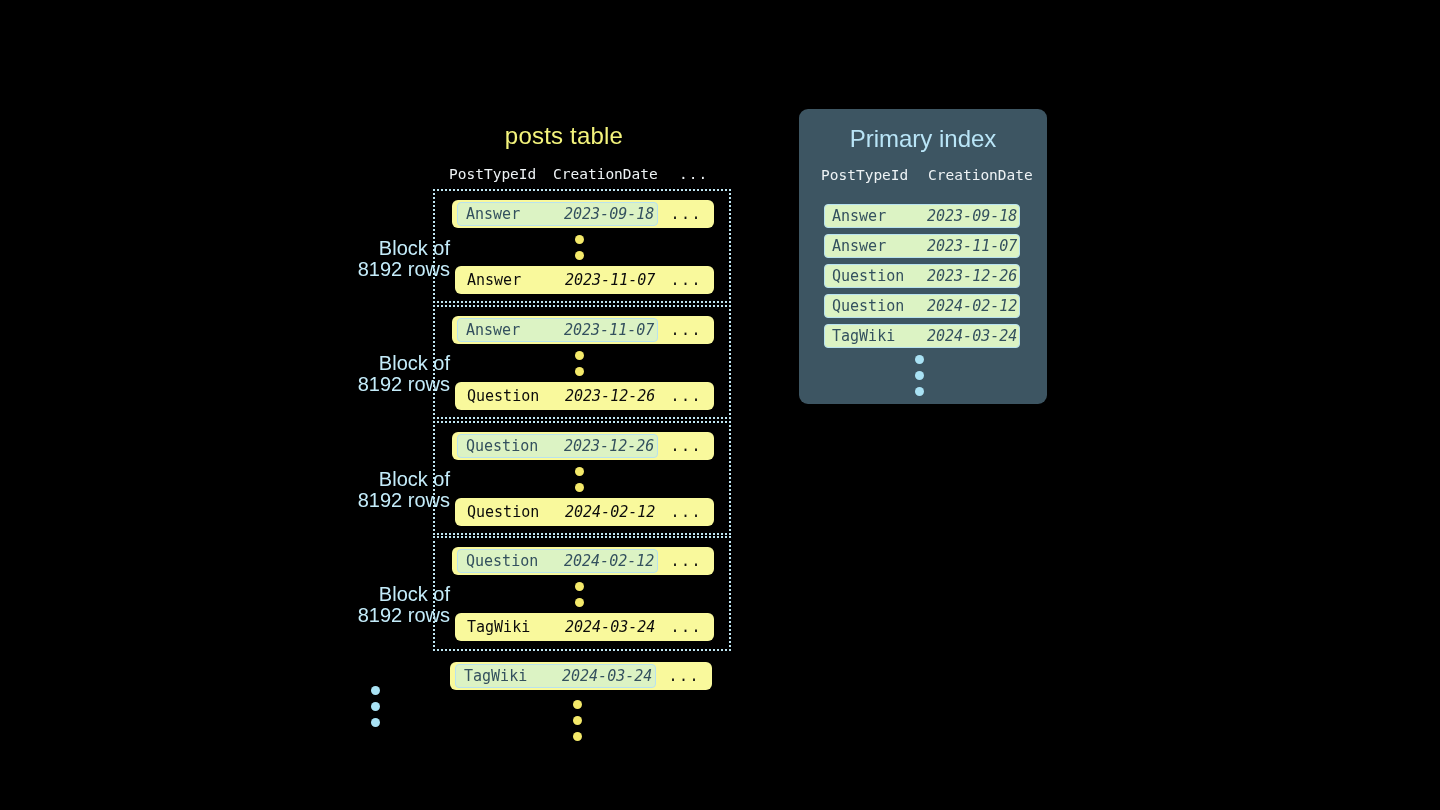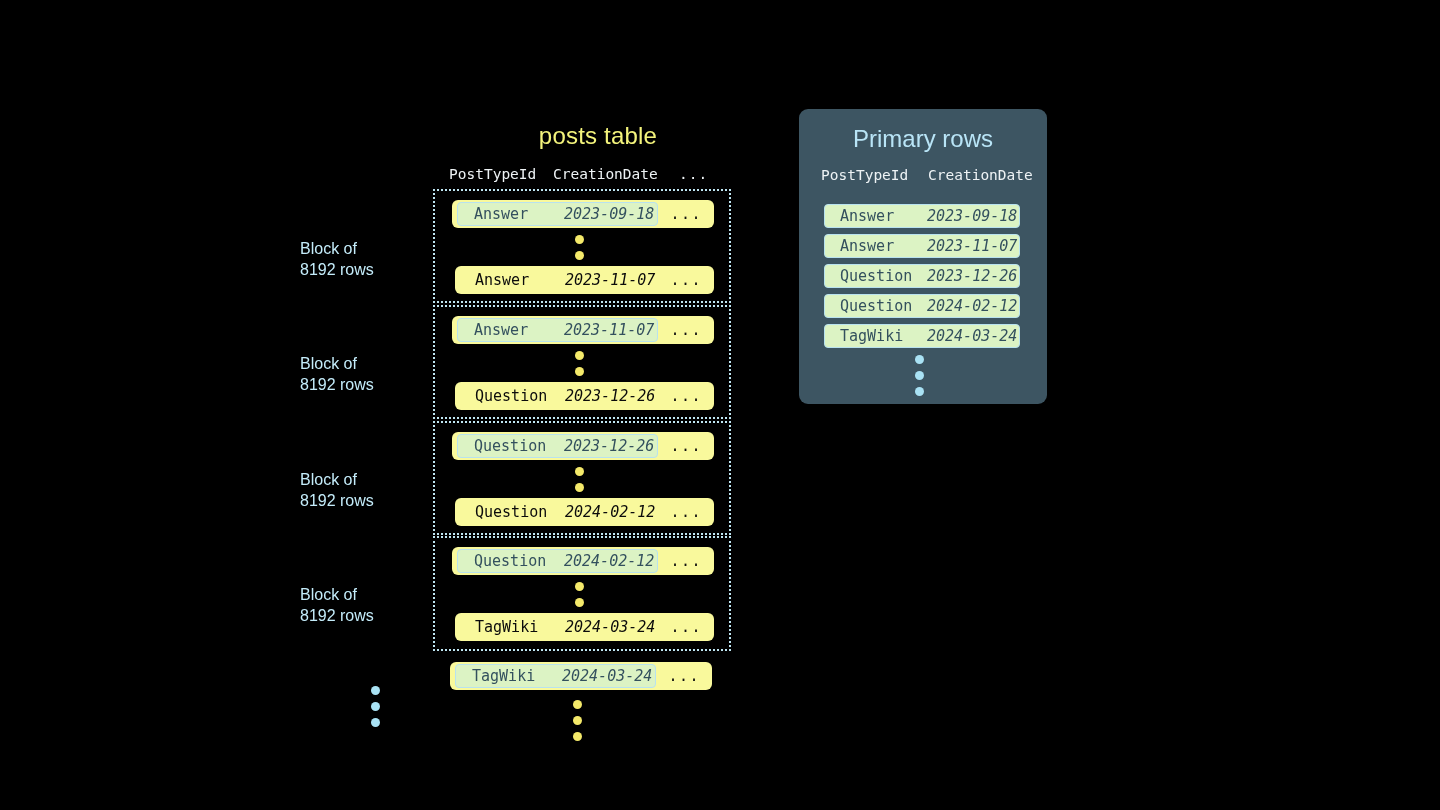--- a/index.html
+++ b/index.html
@@ -12,21 +12,21 @@
     height: 810px;
     position: relative;
     overflow: hidden;
     font-family: "Liberation Sans", sans-serif;
     -webkit-font-smoothing: antialiased;
   }
 
   
   #posts-table-title {
     position: absolute;
-    left: 448px;
+    left: 414px;
     top: 122px;
     width: 300px;
     text-align: center;
     color: #f4f47c;
     font-size: 24px;
     font-family: "Liberation Sans", sans-serif;
     letter-spacing: 0.2px;
   }
   #posts-col-headers {
     position: absolute;
@@ -85,21 +85,21 @@
     height: 24px;
     width: 201px;
     border: 1.5px solid #b8e2ef;
     border-radius: 4px;
     background: #dcf3c4;
     box-sizing: border-box;
   }
   .row.hl .cell { color: #33505e; }
   .row.hl .cell-more { color: #111; }
 
-  .cell-type { left: 12px; margin-left: 8px; }
+  .cell-type { left: 12px; }
   .cell-date { left: 110px; font-style: italic; }
   .row.hl .cell-type { left: 14px; }
   .row.hl .cell-date { left: 112px; }
 
   .vdots {
     position: absolute;
     width: 9px;
   }
   .vdots i {
     display: block;
@@ -107,23 +107,23 @@
     height: 9px;
     border-radius: 50%;
     background: #f4e96a;
     margin-bottom: 7px;
   }
   .vdots.blue i { background: #a9e2f4; }
 
   .block-label {
     position: absolute;
     width: 150px;
-    text-align: left;
+    text-align: right;
     color: #c4ecfa;
-    font-size: 16px;
+    font-size: 20px;
     line-height: 21px;
     font-family: "Liberation Sans", sans-serif;
   }
 
   
   #primary-index {
     position: absolute;
     left: 799px;
     top: 109px;
     width: 248px;
@@ -294,21 +294,21 @@
     <i></i>
   </div>
 
 <div class="vdots blue" style="left:371px; top:686px;">
     <i></i>
     <i></i>
     <i></i>
   </div>
 
 <div id="primary-index">
-  <div id="primary-index-title">Primary rows</div>
+  <div id="primary-index-title">Primary index</div>
 
   <div id="pi-col-headers">
     <span class="ch ch-posttype">PostTypeId</span>
     <span class="ch ch-creation">CreationDate</span>
   </div>
 
   <div class="pi-row" style="top:95px;">
     <span class="cell cell-type">Answer</span>
     <span class="cell cell-date">2023-09-18</span>
   </div>

